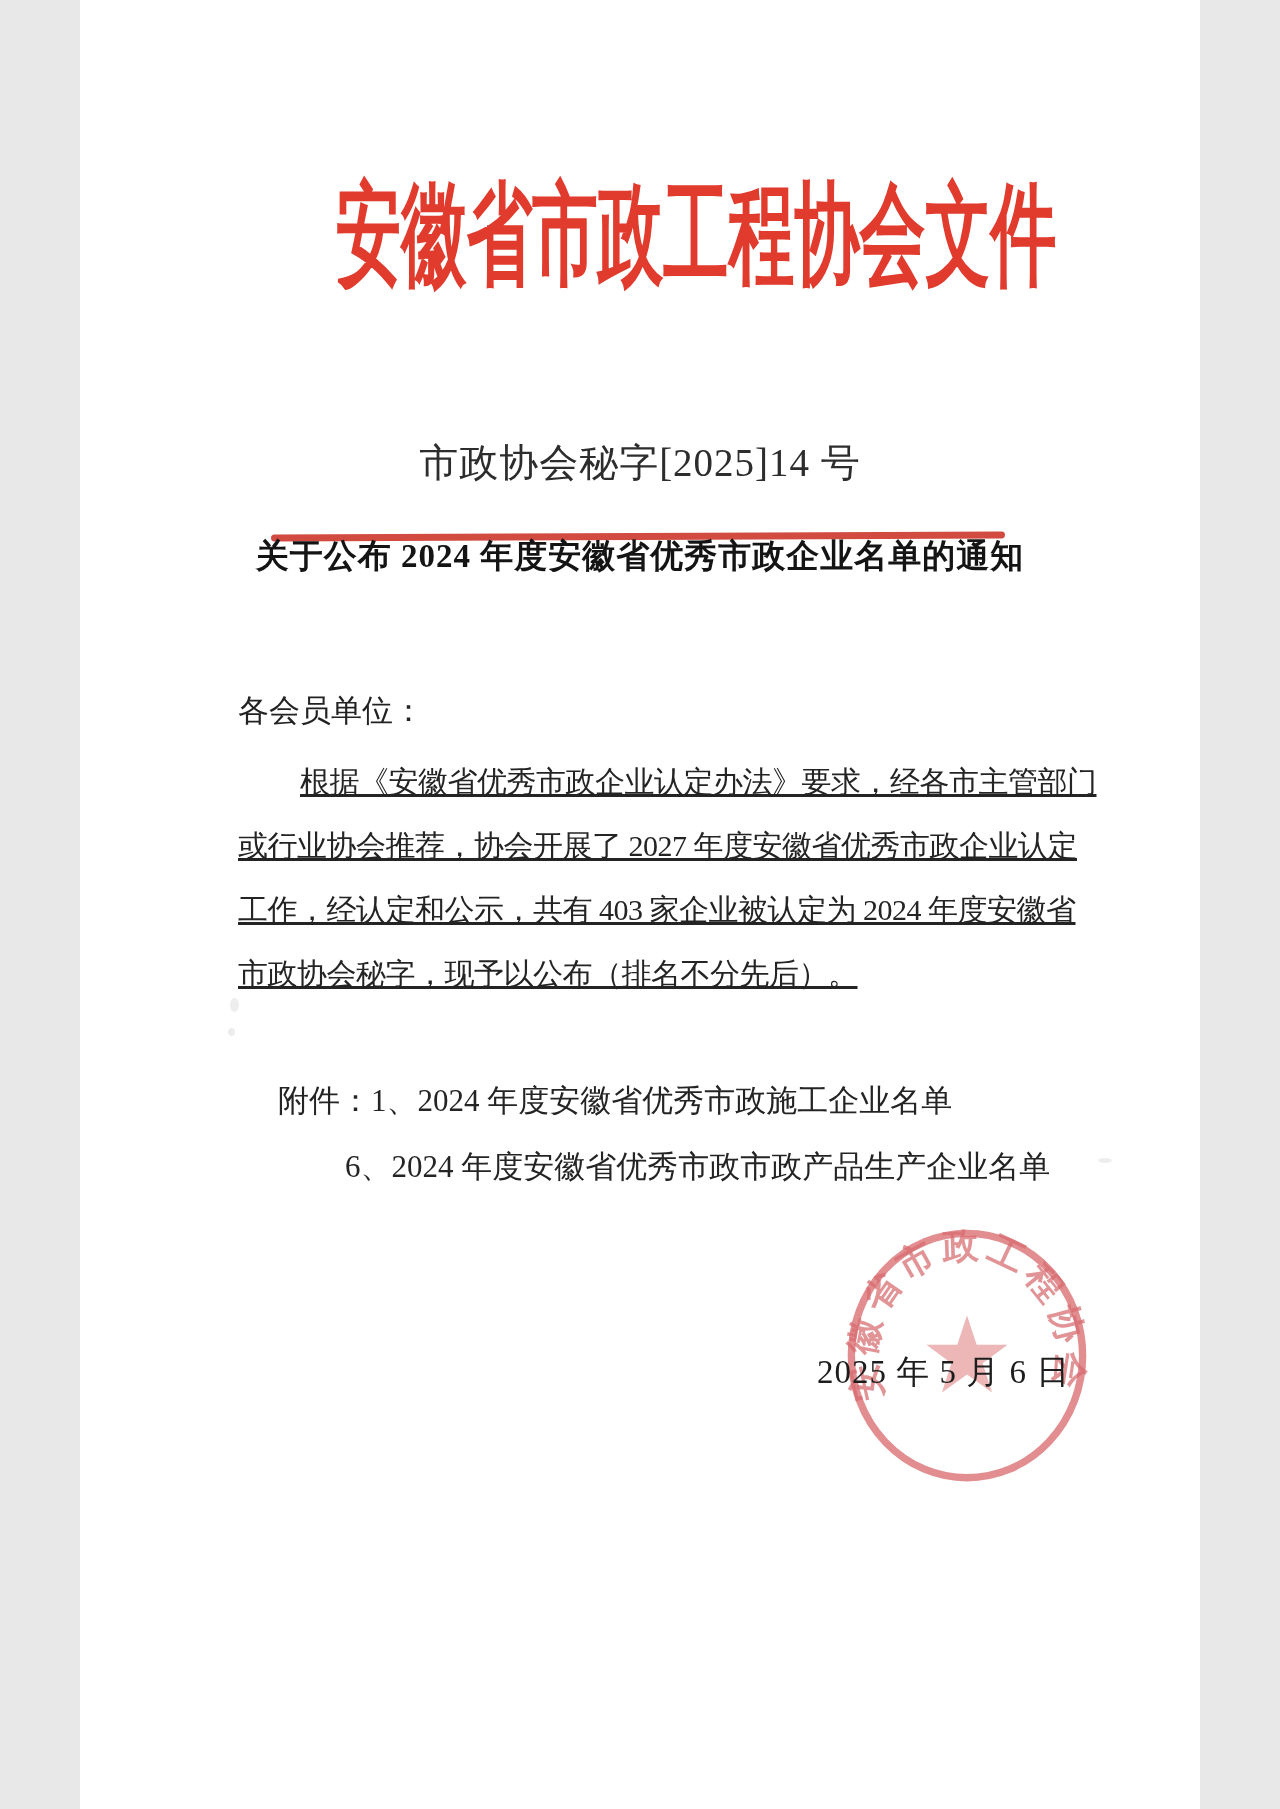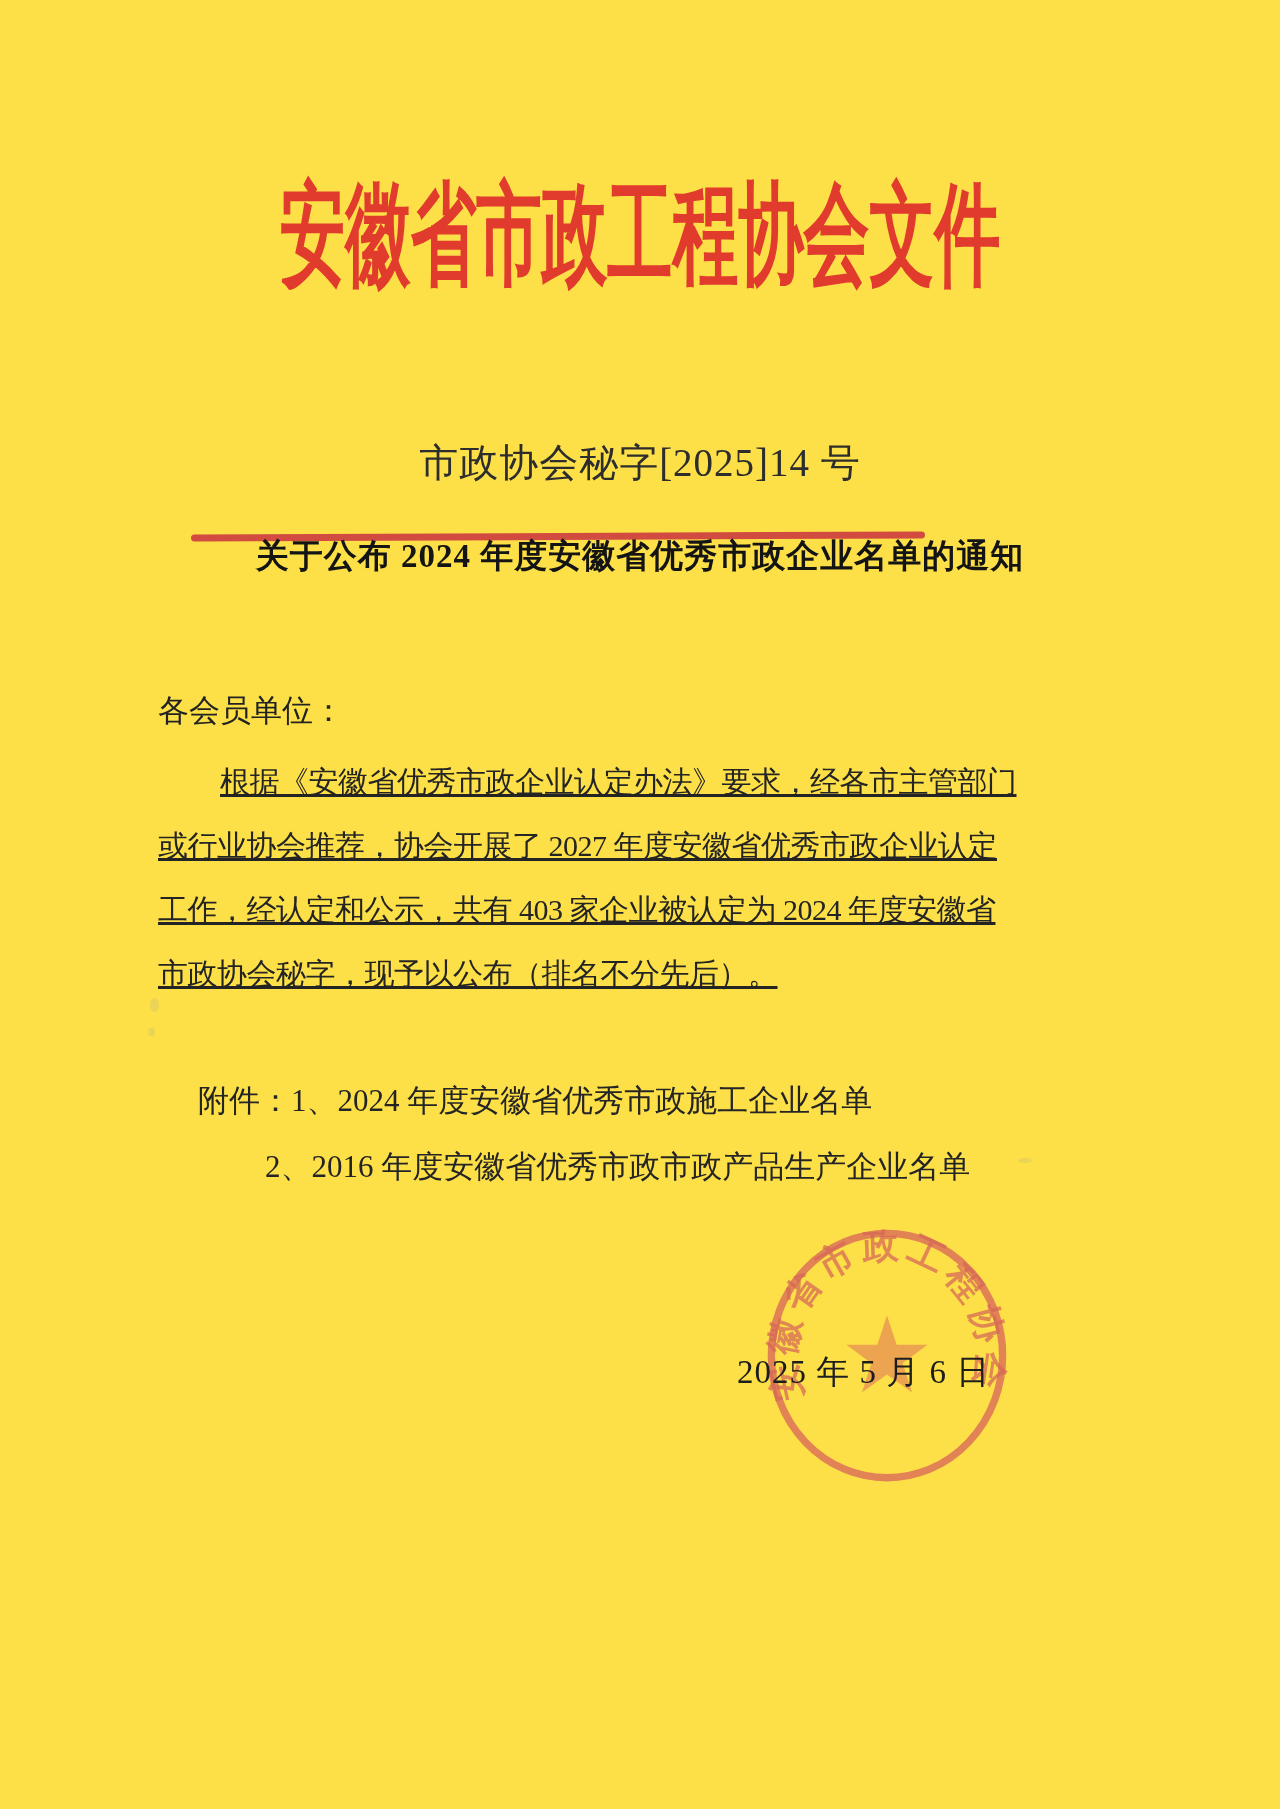--- a/index.html
+++ b/index.html
@@ -1,24 +1,24 @@
 <!DOCTYPE html>
 <html><head>
 <meta charset="utf-8">
 <style>
   * { margin: 0; padding: 0; box-sizing: border-box; }
   html, body { background: #e8e8e8; }
   body { font-family: "Liberation Serif", "DejaVu Serif", serif; }
 
   .page {
     position: relative;
-    width: 1280px;
+    width: 1120px;
     height: 1809px;
     margin: 0 auto;
-    background: #fde047;
+    background: #ffffff;
     overflow: hidden;
     color: #262626;
   }
 
   
   .org-title {
     position: absolute;
     top: 168px;
     left: 0;
     width: 100%;
@@ -165,21 +165,21 @@
 
   <div class="body-par">
     <span class="body-line indent">根据《安徽省优秀市政企业认定办法》要求，经各市主管部门</span>
     <span class="body-line">或行业协会推荐，协会开展了 2027 年度安徽省优秀市政企业认定</span>
     <span class="body-line">工作，经认定和公示，共有 403 家企业被认定为 2024 年度安徽省</span>
     <span class="body-line">市政协会秘字，现予以公布（排名不分先后）。</span>
   </div>
 
   <div class="attachments">
     <span class="att-line"><span>附件：</span><span>1、2024 年度安徽省优秀市政施工企业名单</span></span>
-    <span class="att-line att-line-2"><span>2、2016 年度安徽省优秀市政市政产品生产企业名单</span></span>
+    <span class="att-line att-line-2"><span>6、2024 年度安徽省优秀市政市政产品生产企业名单</span></span>
   </div>
 
   <div class="seal-wrap">
     <svg class="seal-svg" viewBox="0 0 300 315" xmlns="http://www.w3.org/2000/svg">
       <ellipse cx="150" cy="157" rx="141" ry="149" fill="none" stroke="#d5585c" stroke-width="9" opacity="0.78"></ellipse>
       <polygon points="150,108 161.8,143.8 199.5,143.9 169,166.2 180.6,202.1 150,180 119.4,202.1 131,166.2 100.5,143.9 138.2,143.8" fill="#d5585c" opacity="0.5"></polygon>
       <path id="sealArc" d="M 53 216.5 A 112 119 0 1 1 247 216.5" fill="none"></path>
       <text font-size="44" fill="#d0555a" opacity="0.72" letter-spacing="7" font-family="Liberation Serif, DejaVu Serif, serif" font-weight="700">
         <textPath href="#sealArc" startOffset="10">安徽省市政工程协会</textPath>
       </text>

